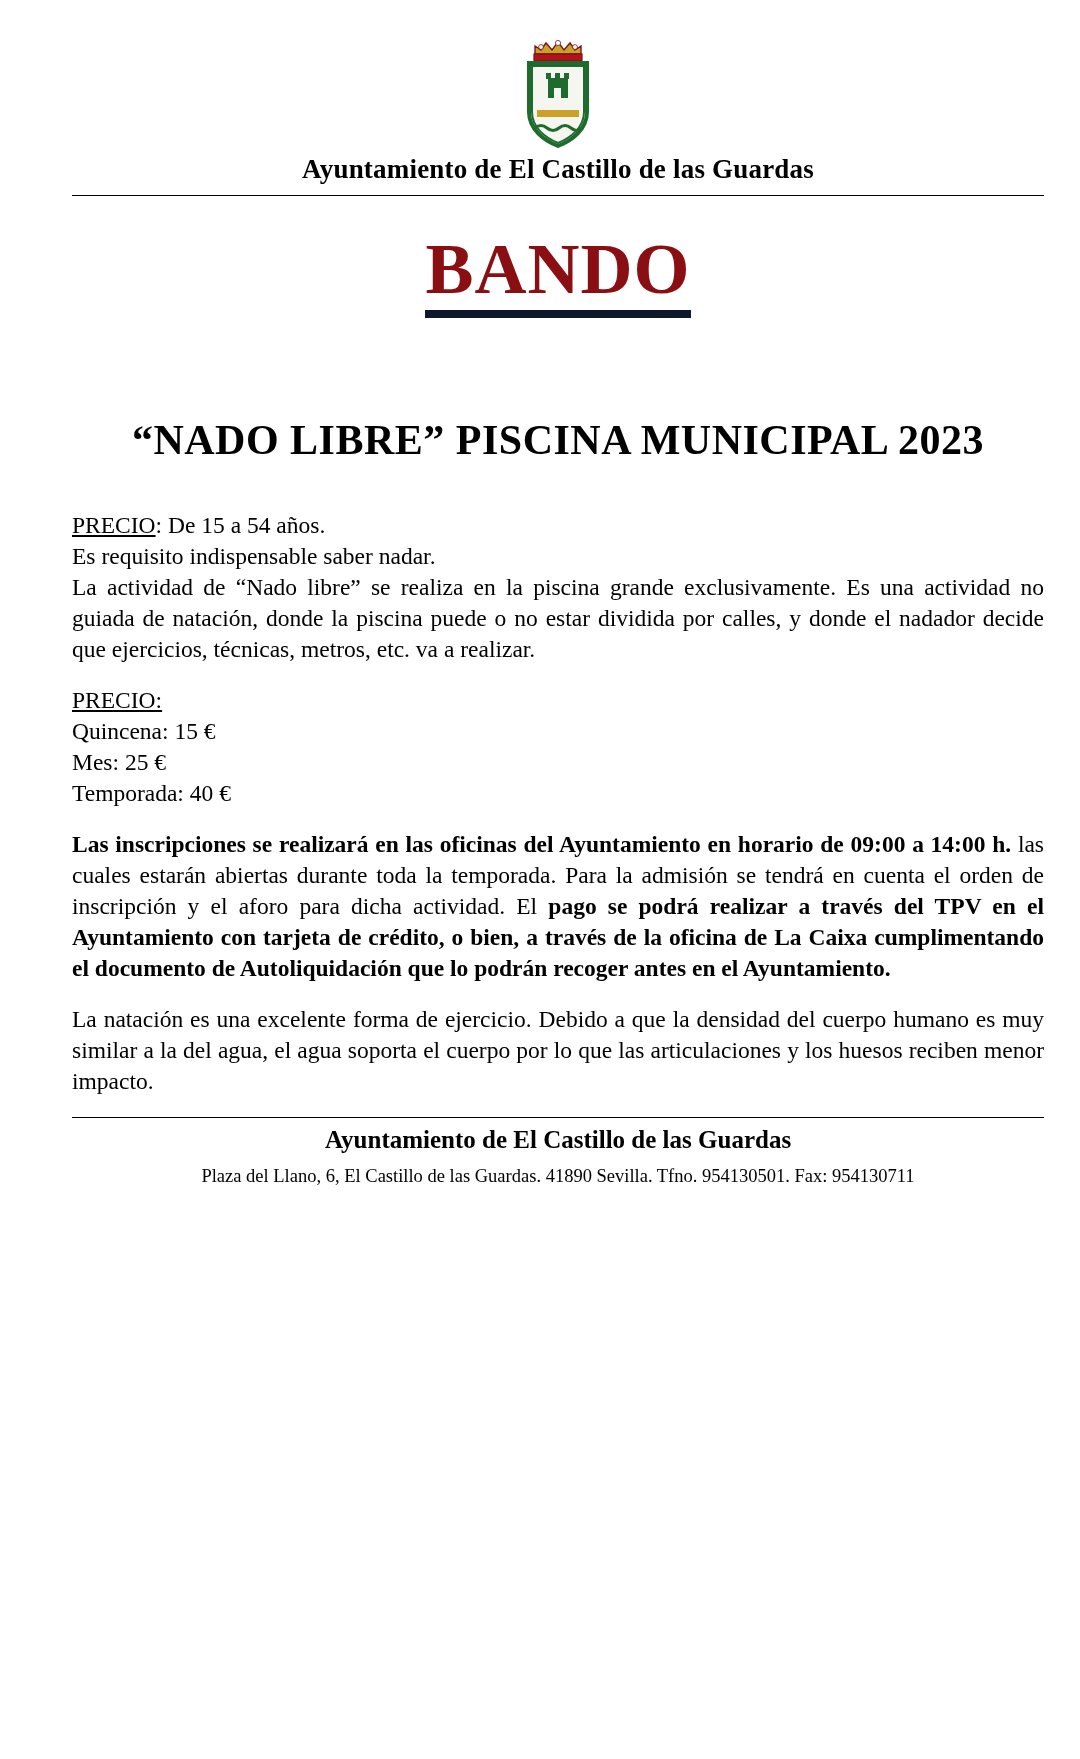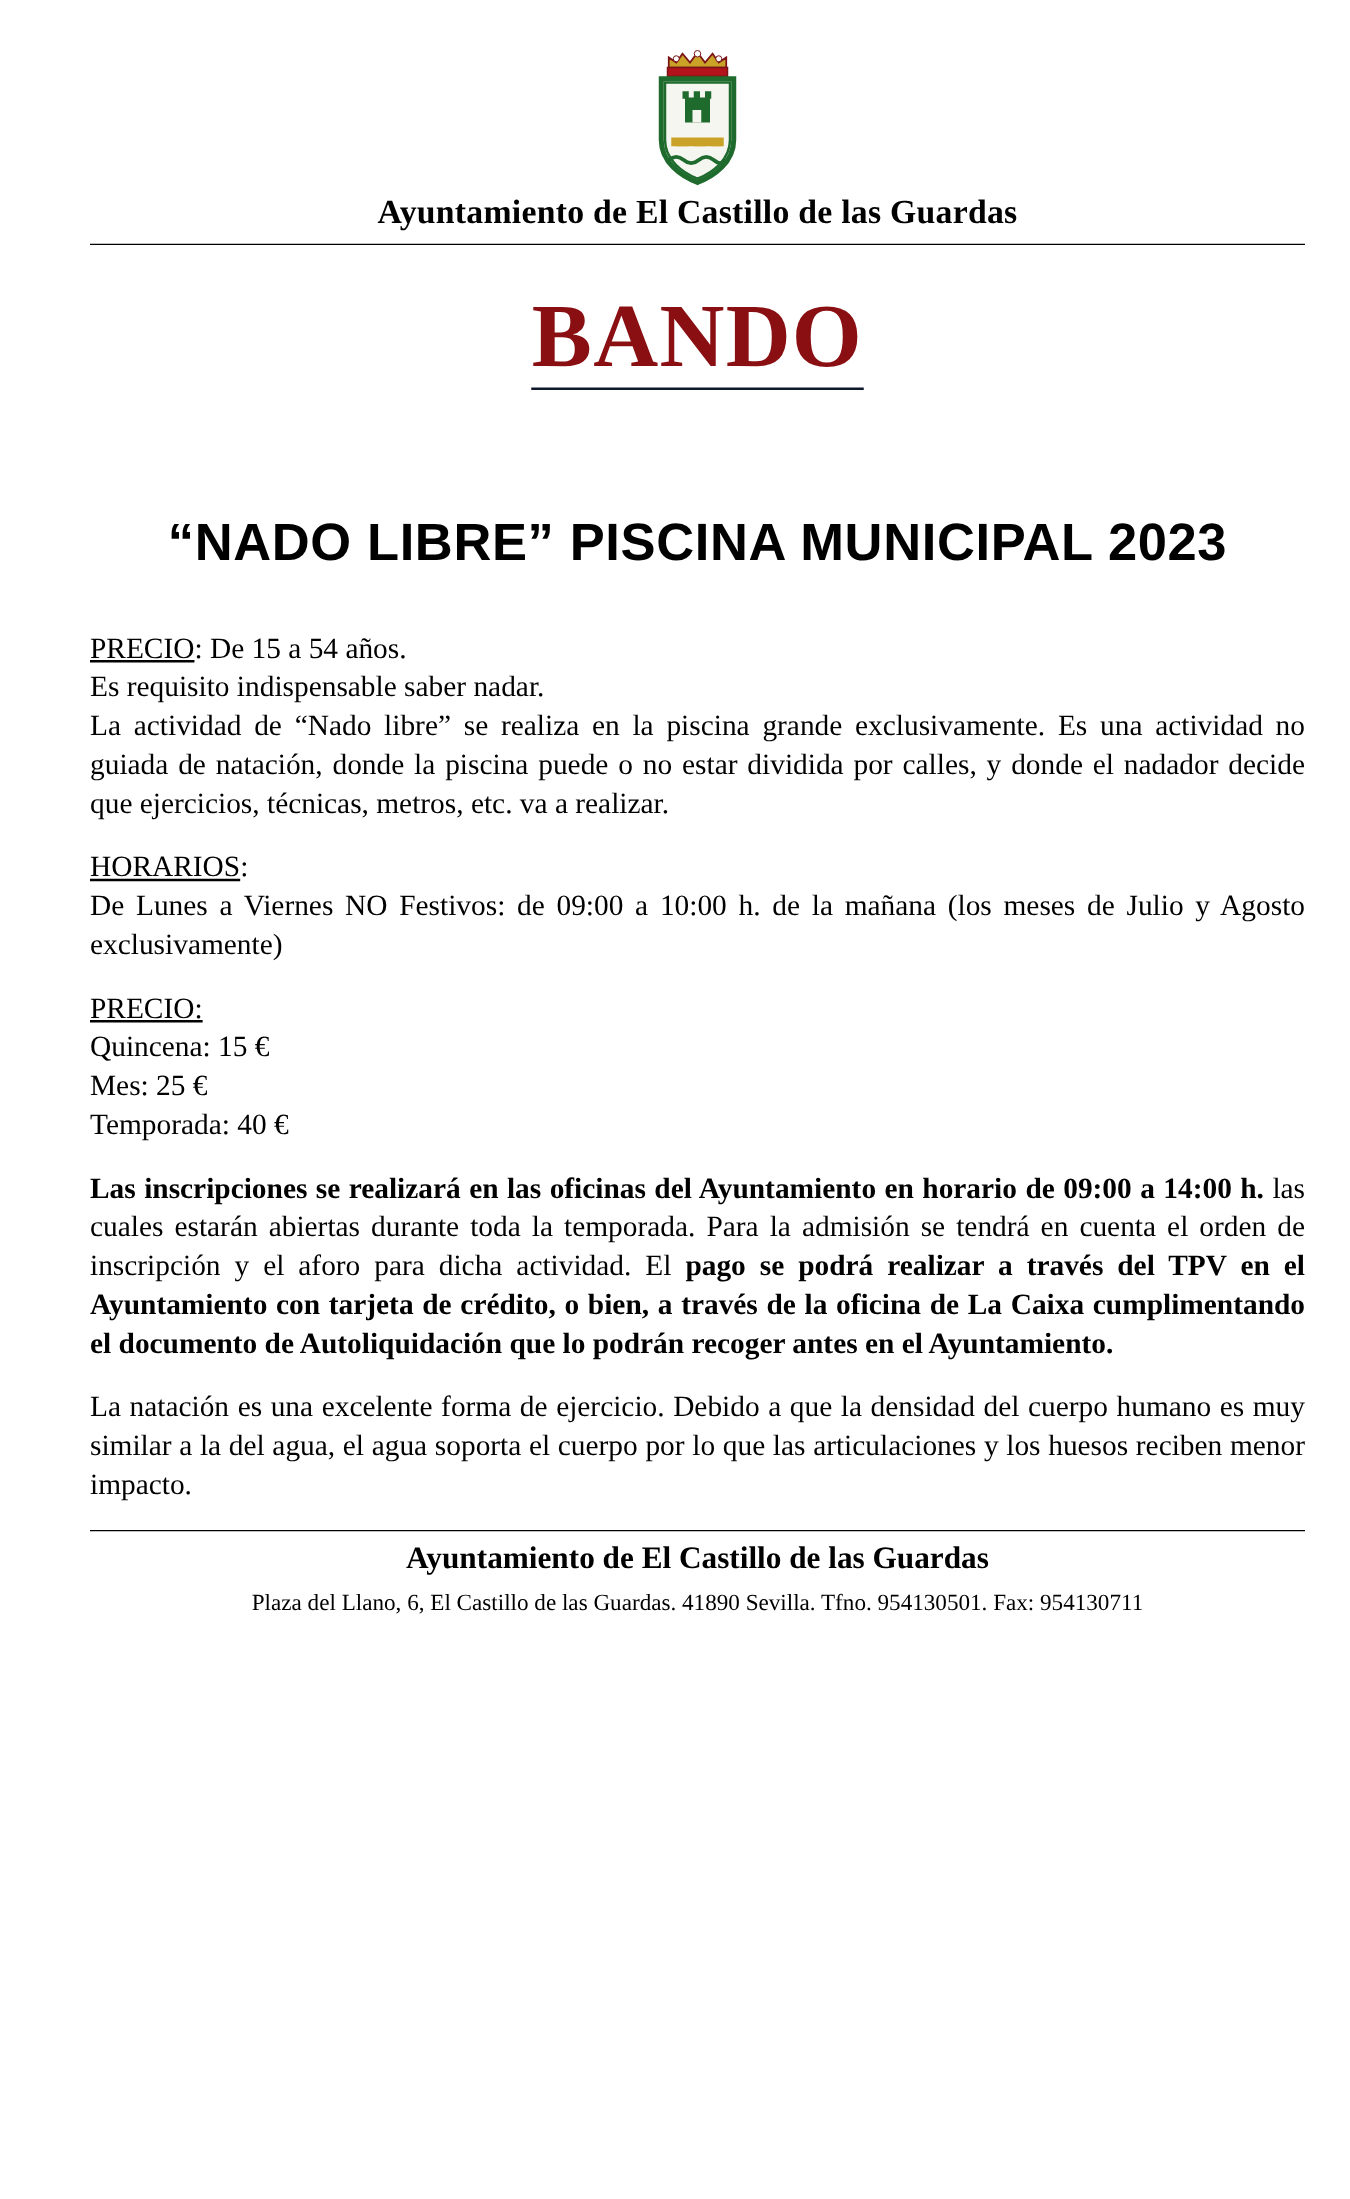--- a/index.html
+++ b/index.html
@@ -54,27 +54,27 @@
     margin-bottom: 10px;
   }
   .bando-text {
     display: inline-block;
     color: #8a0f12;
     font-family: "Liberation Serif", serif;
     font-weight: bold;
     font-size: 72px;
     line-height: 1.05;
     letter-spacing: 1px;
-    border-bottom: 2px solid #0f172a;
+    border-bottom: 8px solid #0f172a;
     padding-bottom: 2px;
   }
 
   .subtitle {
     text-align: center;
-    font-family: Liberation Sans, sans-serif;
+    font-family: Liberation Serif, serif;
     font-weight: bold;
     font-size: 42px;
     line-height: 1.25;
     margin-top: 96px;
     margin-bottom: 44px;
     letter-spacing: 0.5px;
   }
 
   
   .body-text {
@@ -162,24 +162,20 @@
   <div class="subtitle">“NADO LIBRE” PISCINA MUNICIPAL 2023</div>
 
   <div class="body-text">
 
     <p class="para">
       <span class="label-underline">PRECIO</span><span>: De 15 a 54 años.</span><br>
       <span>Es requisito indispensable saber nadar.</span><br>
       <span>La actividad de “Nado libre” se realiza en la piscina grande exclusivamente. Es una actividad no guiada de natación, donde la piscina puede o no estar dividida por calles, y donde el nadador decide que ejercicios, técnicas, metros, etc. va a realizar.</span>
     </p>
 
-    <p class="para">
-      <span class="label-underline">HORARIOS</span><span>:</span><br>
-      <span>De Lunes a Viernes NO Festivos: de 09:00 a 10:00 h. de la mañana (los meses de Julio y Agosto exclusivamente)</span>
-    </p>
 
     <p class="para">
       <span class="label-underline">PRECIO:</span><br>
       <span>Quincena: 15 €</span><br>
       <span>Mes: 25 €</span><br>
       <span>Temporada: 40 €</span>
     </p>
 
     <p class="para">
       <span class="bold">Las inscripciones se realizará en las oficinas del Ayuntamiento en horario de 09:00 a 14:00 h.</span><span> las cuales estarán abiertas durante toda la temporada. Para la admisión se tendrá en cuenta el orden de inscripción y el aforo para dicha actividad. El </span><span class="bold">pago se podrá realizar a través del TPV en el Ayuntamiento con tarjeta de crédito, o bien, a través de la oficina de La Caixa cumplimentando el documento de Autoliquidación que lo podrán recoger antes en el Ayuntamiento.</span>

